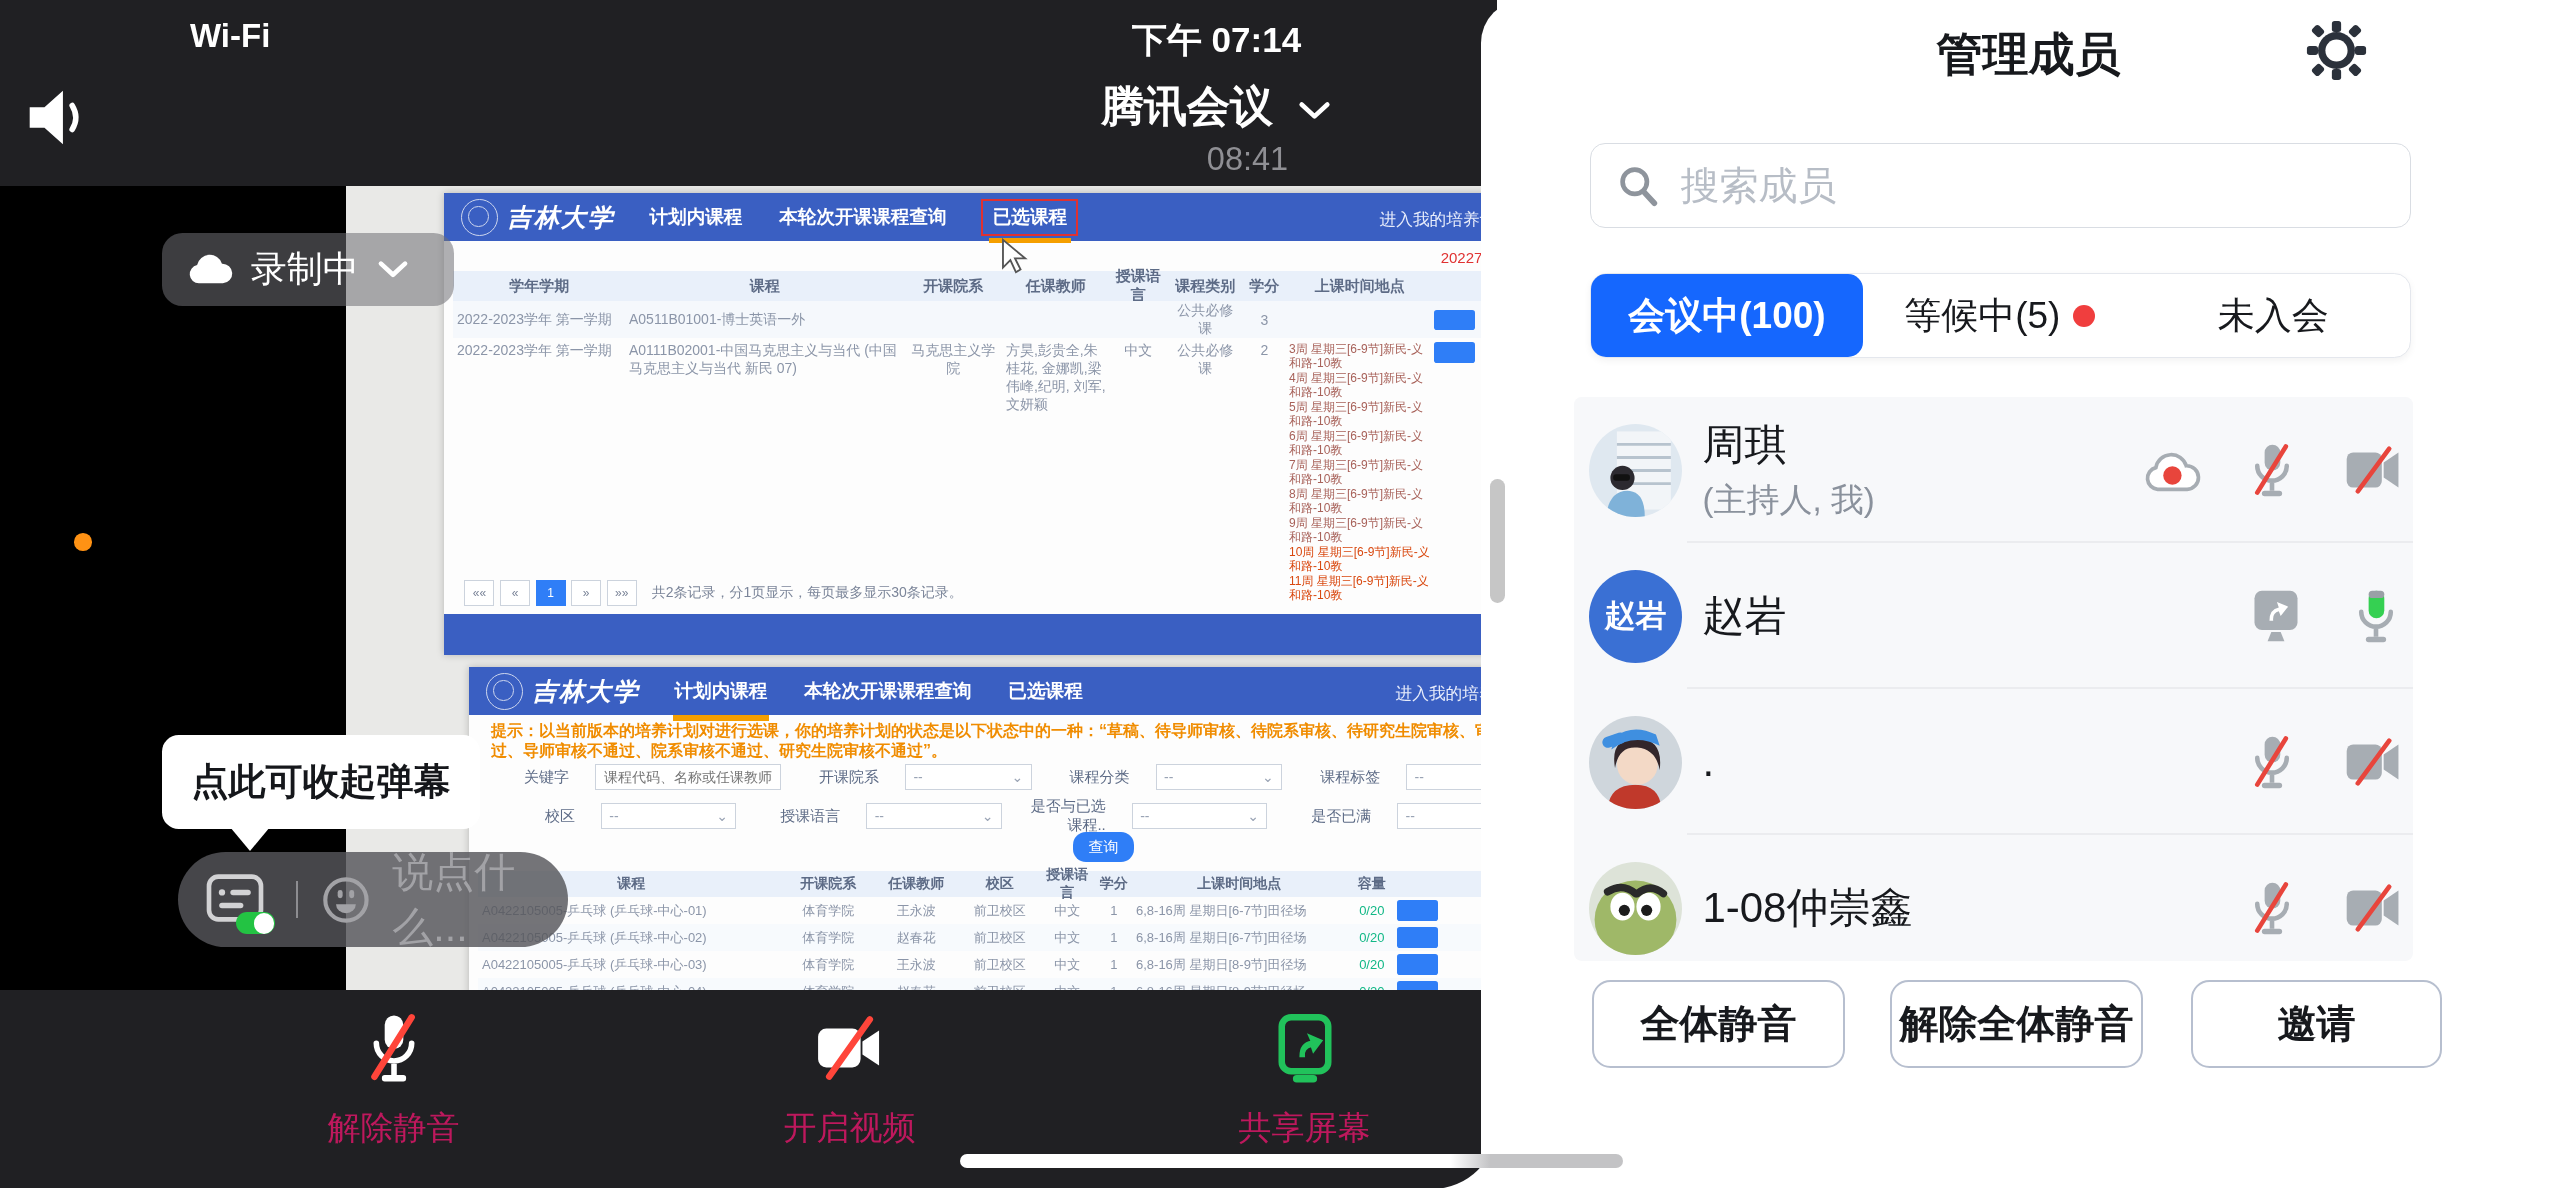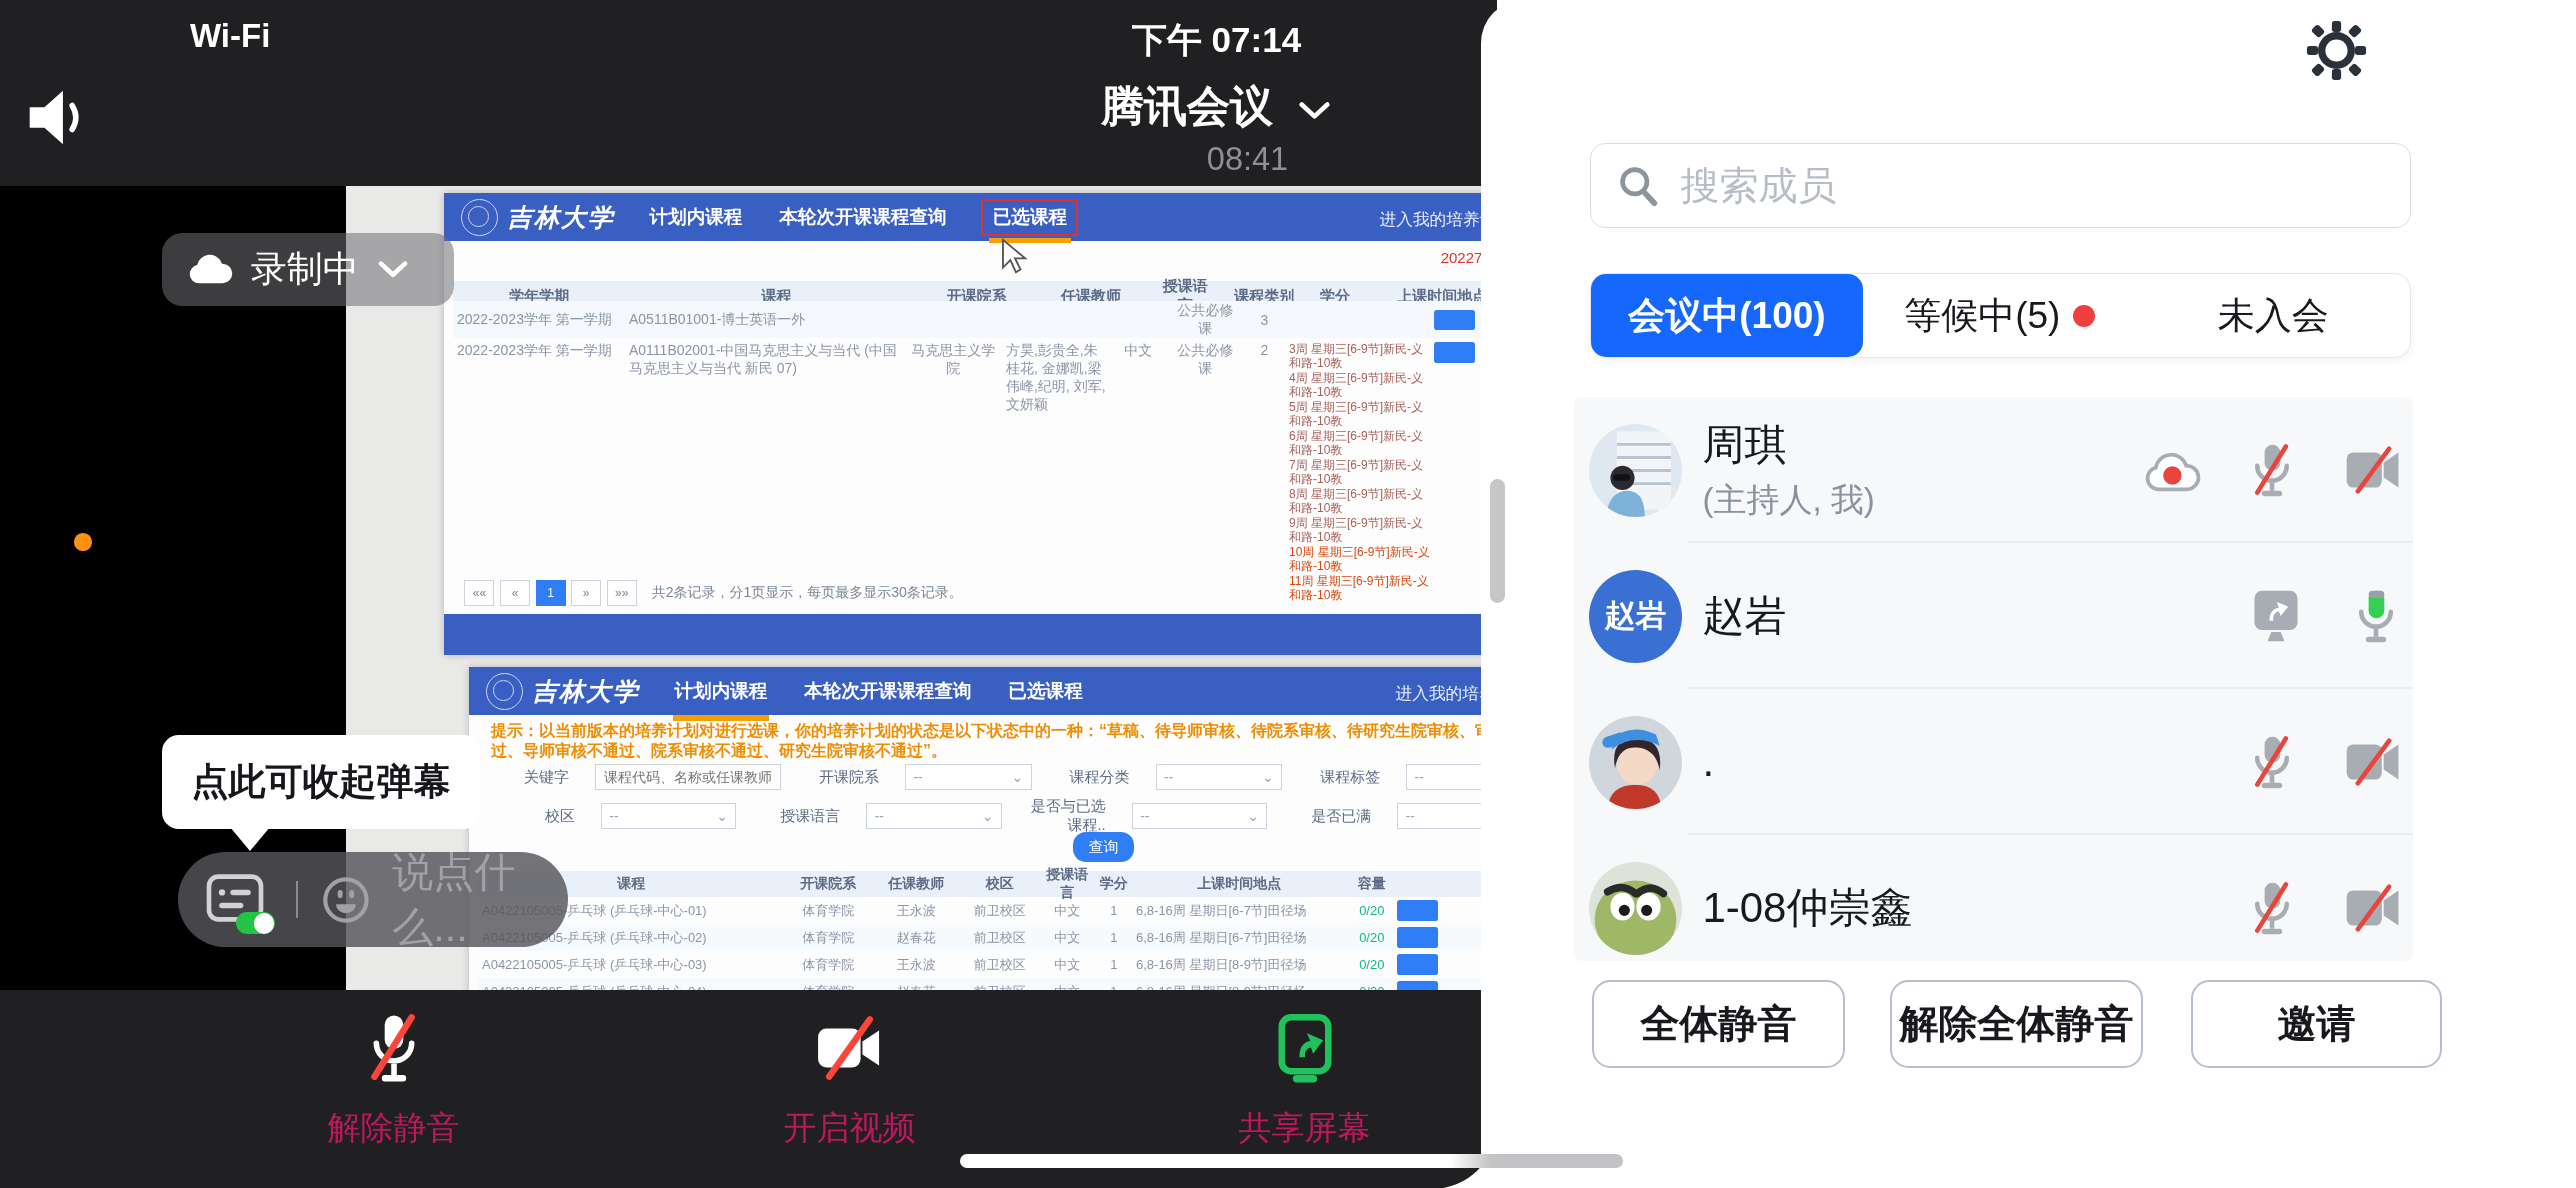--- a/index.html
+++ b/index.html
@@ -152,21 +152,21 @@
           <div class="nav-item">计划内课程</div>
           <div class="nav-item">本轮次开课课程查询</div>
           <div class="nav-item redbox">
             <span>已选课程</span>
             <div class="orange-under"></div>
           </div>
         </div>
         <div class="nav-right">进入我的培养计划</div>
       </div>
       <div class="ref-code" style="top:56px;">20227510</div>
-      <div class="thead" style="top:88px;justify-content:space-between;">
+      <div class="thead" style="top:78px;">
         <span class="c center" style="width:172px;">学年学期</span>
         <span class="c center" style="width:279px;">课程</span>
         <span class="c center" style="width:98px;">开课院系</span>
         <span class="c center" style="width:107px;">任课教师</span>
         <span class="c center" style="width:58px;">授课语言</span>
         <span class="c center" style="width:76px;">课程类别</span>
         <span class="c center" style="width:42px;">学分</span>
         <span class="c center" style="width:149px;">上课时间地点</span>
       </div>
       <div class="trow" style="top:108px;height:37px;background:#f5f8fc;align-items:center;">
@@ -390,20 +390,21 @@
   <div class="abs tb-item" style="left:1165px;">
     <svg width="80" height="80" viewBox="0 0 86 86">
         <rect x="18" y="10" width="50" height="58" rx="10" fill="none" stroke="#21c25b" stroke-width="7"></rect>
         <path d="M38,52 q0,-14 12,-16 l-3,-7 14,6 -9,12 -2,-6 q-9,2 -8,11 z" fill="#21c25b" stroke="#21c25b" stroke-width="2"></path>
         <rect x="30" y="72" width="26" height="8" rx="4" fill="#21c25b"></rect>
       </svg>
     <span class="lbl">共享屏幕</span>
   </div>
 
   <div class="panel">
+    <div class="p-title">管理成员</div>
     <div class="gear">
       <svg width="61" height="61" viewBox="0 0 66 66">
           <g fill="#2b313b">
             <circle cx="33" cy="33" r="20"></circle>
             <rect x="28" y="1" width="10" height="12" rx="3"></rect>
             <rect x="28" y="53" width="10" height="12" rx="3"></rect>
             <rect x="1" y="28" width="12" height="10" rx="3"></rect>
             <rect x="53" y="28" width="12" height="10" rx="3"></rect>
             <rect x="7" y="7" width="12" height="10" rx="3" transform="rotate(45 13 12)"></rect>
             <rect x="47" y="7" width="12" height="10" rx="3" transform="rotate(-45 53 12)"></rect>

